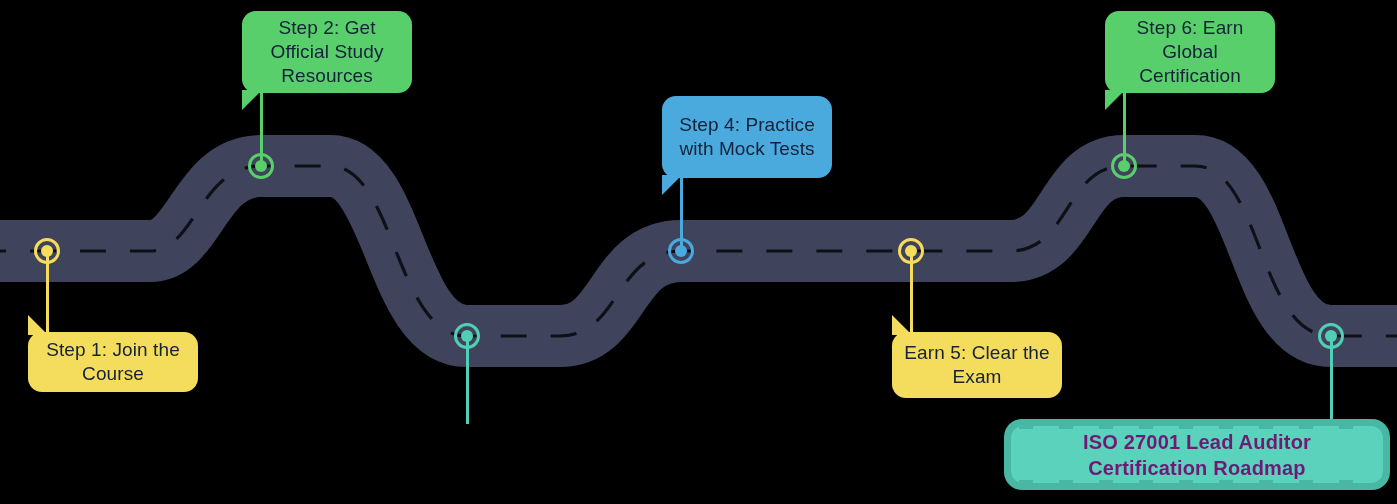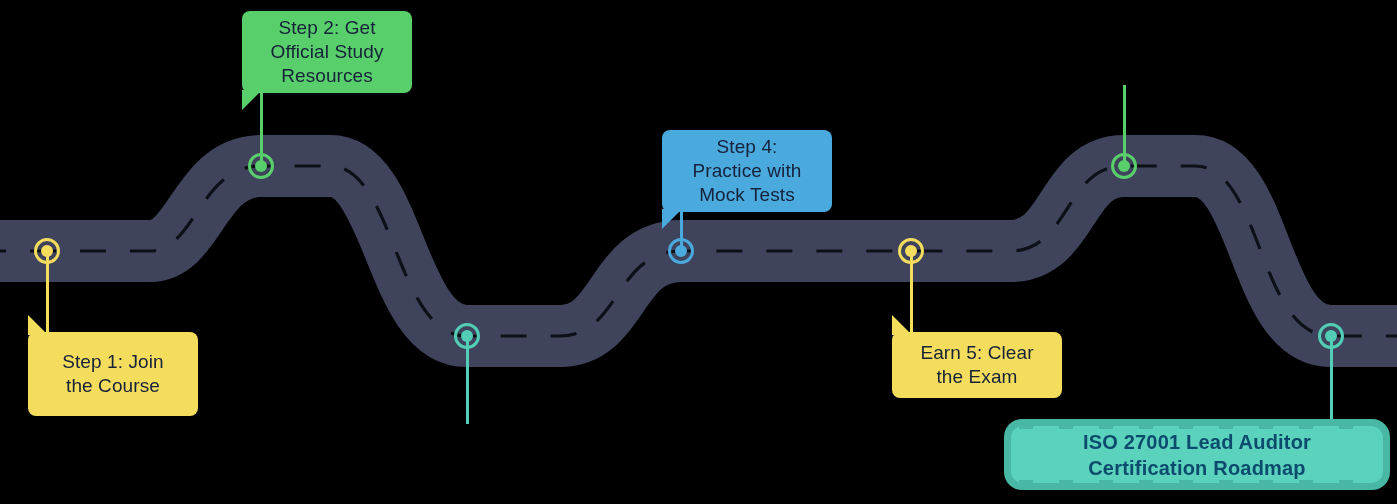--- a/index.html
+++ b/index.html
@@ -17,22 +17,22 @@
     overflow: hidden;
   }
   #road-svg {
     position: absolute;
     left: 0; top: 0;
     width: 1397px; height: 504px;
   }
   
   .callout {
     position: absolute;
-    border-radius: 8px;
-    padding: 10px 20px;
+    border-radius: 14px;
+    padding: 10px 8px;
     text-align: center;
     color: #16213a;
     font-size: 19px;
     line-height: 1.28;
     letter-spacing: .1px;
     z-index: 5;
   }
   .callout .tail {
     position: absolute;
     width: 0; height: 0;
@@ -96,21 +96,21 @@
   }
   #title-inner {
     position: relative;
     border-radius: 12px;
     background: #5bd3bc;
     height: 100%;
     display: flex;
     align-items: center;
     justify-content: center;
     text-align: center;
-    color: #0c4a6e;
+    color: #701a75;
     font-weight: bold;
     font-size: 20px;
     line-height: 1.3;
     letter-spacing: .2px;
     overflow: hidden;
   }
   #title-inner::before, #title-inner::after {
     content: "";
     position: absolute;
     left: 8px; right: 8px;
@@ -166,41 +166,45 @@
   <div class="stem m-teal" style="left:1330px; top:336px; height:92px;"></div>
 
   <div class="marker m-yellow" style="left:34px;  top:238px;"></div>
   <div class="marker m-green" style="left:248px; top:153px;"></div>
   <div class="marker m-teal" style="left:454px; top:323px;"></div>
   <div class="marker m-blue" style="left:668px; top:238px;"></div>
   <div class="marker m-yellow" style="left:898px; top:238px;"></div>
   <div class="marker m-green" style="left:1111px;top:153px;"></div>
   <div class="marker m-teal" style="left:1318px;top:323px;"></div>
 
-  <div class="callout c-yellow" style="left:28px; top:332px; width:170px; height:84px; display:flex; align-items:center; justify-content:center;">
+  <div class="callout c-yellow" style="left:28px; top:332px; width:170px; height:60px; display:flex; align-items:center; justify-content:center;">
     <span class="tail tail-up"></span>
     <span class="txt">Step 1: Join the Course</span>
   </div>
 
   <div class="callout c-green" style="left:242px; top:11px; width:170px; height:82px; display:flex; align-items:center; justify-content:center;">
     <span class="tail tail-down"></span>
     <span class="txt">Step 2: Get Official Study Resources</span>
   </div>
 
 
-  <div class="callout c-blue" style="left:662px; top:96px; width:170px; height:82px; display:flex; align-items:center; justify-content:center;margin-top:34px;">
+  <div class="callout c-blue" style="left:662px; top:96px; width:170px; height:82px; display:flex; align-items:center; justify-content:center;">
     <span class="tail tail-down"></span>
     <span class="txt">Step 4: Practice with Mock Tests</span>
   </div>
 
   <div class="callout c-yellow" style="left:892px; top:332px; width:170px; height:66px; display:flex; align-items:center; justify-content:center;">
     <span class="tail tail-up"></span>
     <span class="txt">Earn 5: Clear the Exam</span>
   </div>
 
+  <div class="callout c-green" style="left:1105px; top:11px; width:170px; height:82px; display:flex; align-items:center; justify-content:center;">
+    <span class="tail tail-down"></span>
+    <span class="txt">Step 6: Earn Global Certification</span>
+  </div>
 
   <div id="title-plate" style="left:1004px; top:419px; width:386px; height:71px;">
     <div id="title-inner">
       <span id="title-text">ISO 27001 Lead Auditor Certification Roadmap</span>
     </div>
   </div>
 
 </div>
 
 </body></html>

